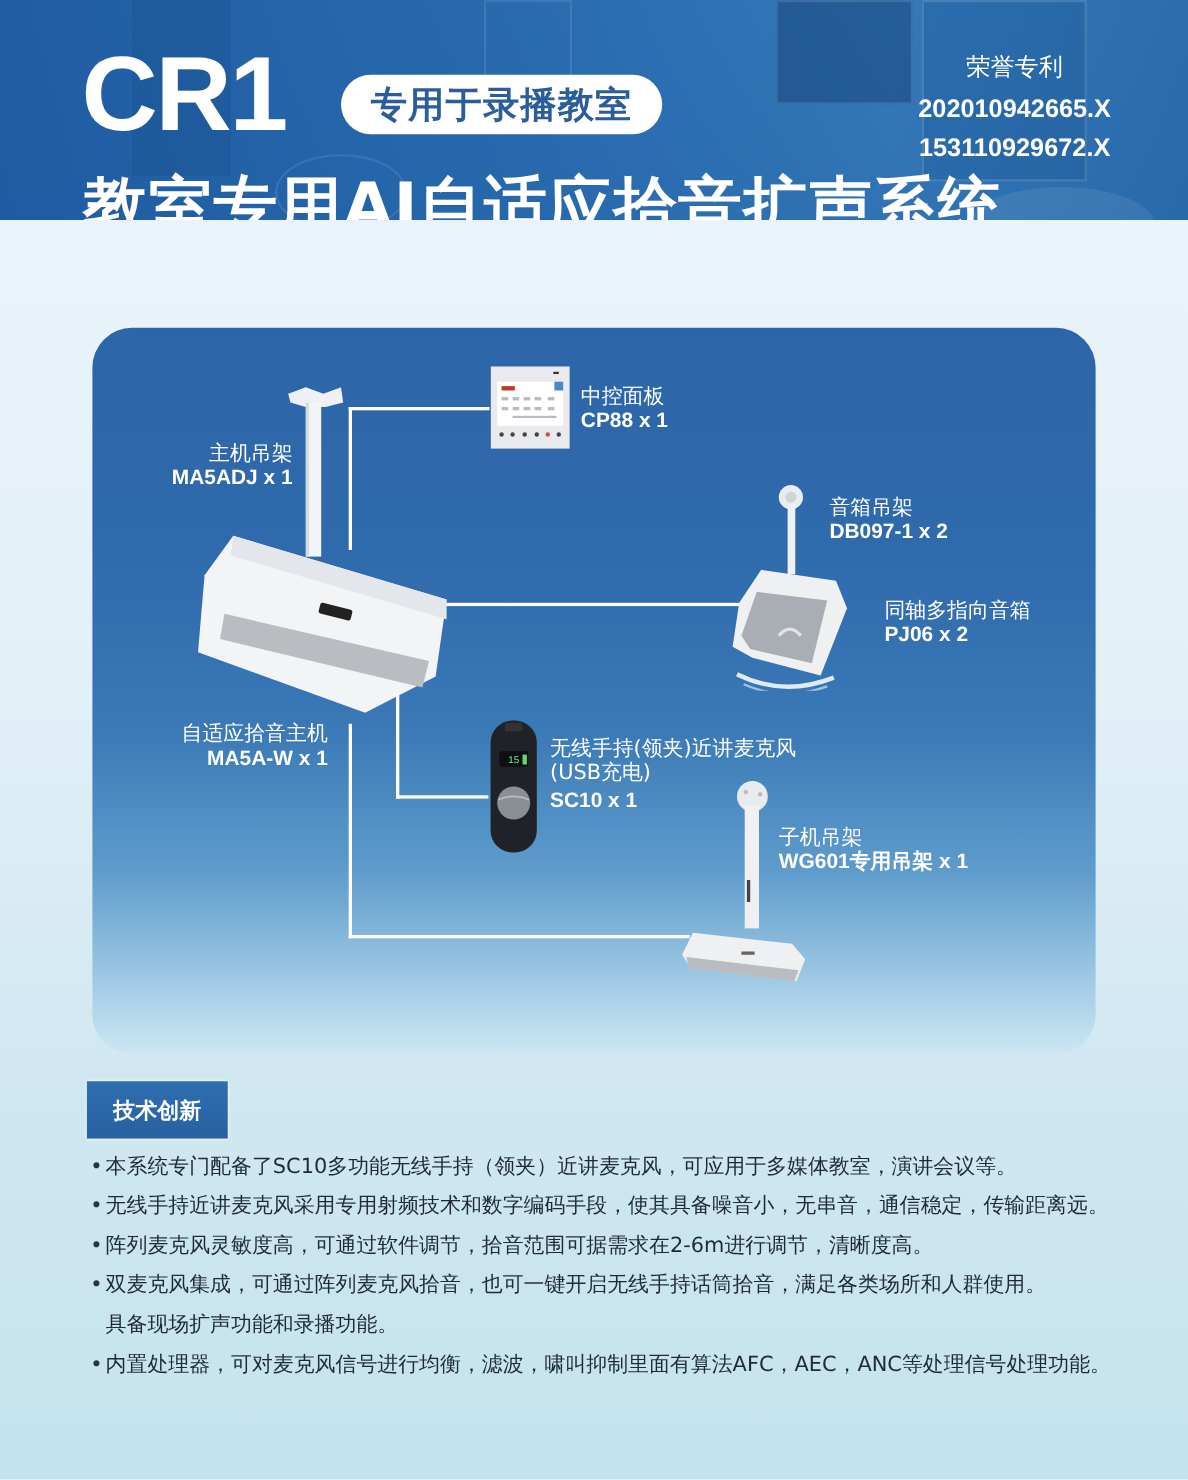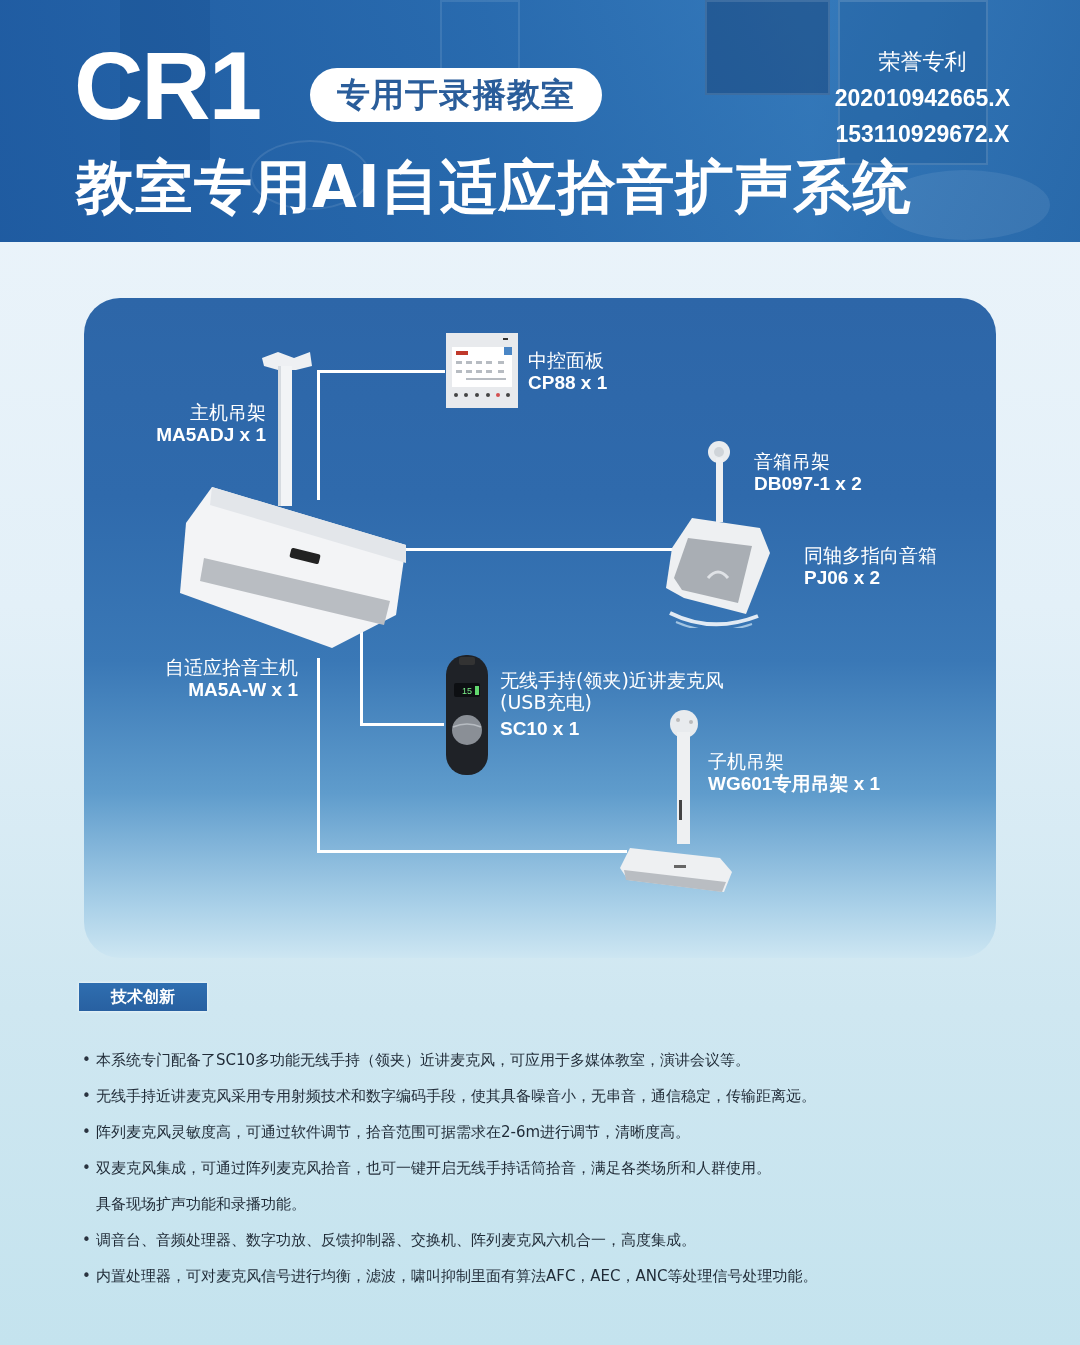--- a/index.html
+++ b/index.html
@@ -5,21 +5,21 @@
   * { box-sizing: border-box; margin: 0; padding: 0; }
   html, body { width: 1080px; height: 1345px; overflow: hidden; }
   body {
     font-family: "DejaVu Sans", "Liberation Sans", sans-serif;
     background: linear-gradient(180deg, #eef5fb 0%, #e3f0f8 45%, #cfe7f1 75%, #c4e3ee 100%);
     position: relative;
   }
 
   
   .header {
-    position: absolute; left: 0; top: 0; width: 1080px; height: 242px;
+    position: absolute; left: 0; top: 0; width: 1080px; height: 200px;
     background:
       linear-gradient(90deg, rgba(30,90,160,0.92) 0%, rgba(38,104,172,0.85) 45%, rgba(50,120,185,0.70) 75%, rgba(40,105,170,0.82) 100%),
       linear-gradient(180deg, #3a7cbf 0%, #2c6aab 100%);
     overflow: hidden;
   }
   .bg-board { position: absolute; left: 705px; top: 0; width: 125px; height: 95px; background: rgba(20,60,110,0.45); border: 2px solid rgba(255,255,255,0.12); }
   .bg-board2 { position: absolute; left: 838px; top: 0; width: 150px; height: 165px; background: rgba(30,90,150,0.35); border: 2px solid rgba(255,255,255,0.14); }
   .bg-curtain { position: absolute; left: 120px; top: 0; width: 90px; height: 160px; background: rgba(20,70,130,0.25); }
   .bg-window { position: absolute; left: 440px; top: 0; width: 80px; height: 80px; border: 2px solid rgba(255,255,255,0.10); }
   .bg-desk { position: absolute; left: 250px; top: 140px; width: 120px; height: 70px; border-radius: 50%; border: 2px solid rgba(255,255,255,0.10); }
@@ -58,29 +58,29 @@
   .lbl { position: absolute; color: #fff; line-height: 1.15; }
   .lbl .cn { font-size: 19px; display: block; }
   .lbl .en { font-family: "Liberation Sans", sans-serif; font-weight: 700; font-size: 19px; display: block; }
   .lbl.right { text-align: right; }
 
   
   .dev { position: absolute; }
 
   
   .tech-tag {
-    position: absolute; left: 79px; top: 983px; width: 128px; height: 28px;
+    position: absolute; left: 79px; top: 983px; width: 128px; height: 52px;
     background: linear-gradient(180deg, #2f6eb0 0%, #2860a1 100%);
-    color: #fff; font-size: 16px; font-weight: 700;
+    color: #fff; font-size: 20px; font-weight: 700;
     display: flex; align-items: center; justify-content: center;
     box-shadow: 0 0 3px rgba(255,255,255,0.9);
   }
   .tech-list {
     position: absolute; left: 80px; top: 1042px; width: 940px; list-style: none;
-    color: #1f2a36; font-size: 15px;
+    color: #1f2a36; font-size: 19px;
   }
   .tech-list li { line-height: 36px; padding-left: 16px; position: relative; white-space: nowrap; }
   .tech-list li::before { content: "•"; position: absolute; left: 2px; top: 0; color: #2a3340; }
   .tech-list li .cont { display: block; }
 </style>
 </head>
 <body>
 
 <div class="header">
   <div class="bg-curtain"></div>
@@ -216,15 +216,14 @@
 
 <div class="tech-tag">技术创新</div>
 <ul class="tech-list">
   <li><span>本系统专门配备了SC10多功能无线手持（领夹）近讲麦克风，可应用于多媒体教室，演讲会议等。</span></li>
   <li><span>无线手持近讲麦克风采用专用射频技术和数字编码手段，使其具备噪音小，无串音，通信稳定，传输距离远。</span></li>
   <li><span>阵列麦克风灵敏度高，可通过软件调节，拾音范围可据需求在2-6m进行调节，清晰度高。</span></li>
   <li>
     <span>双麦克风集成，可通过阵列麦克风拾音，也可一键开启无线手持话筒拾音，满足各类场所和人群使用。</span>
     <span class="cont">具备现场扩声功能和录播功能。</span>
   </li>
-  <li><span>调音台、音频处理器、数字功放、反馈抑制器、交换机、阵列麦克风六机合一，高度集成。</span></li>
   <li><span>内置处理器，可对麦克风信号进行均衡，滤波，啸叫抑制里面有算法AFC，AEC，ANC等处理信号处理功能。</span></li>
 </ul>
 
 </body></html>

